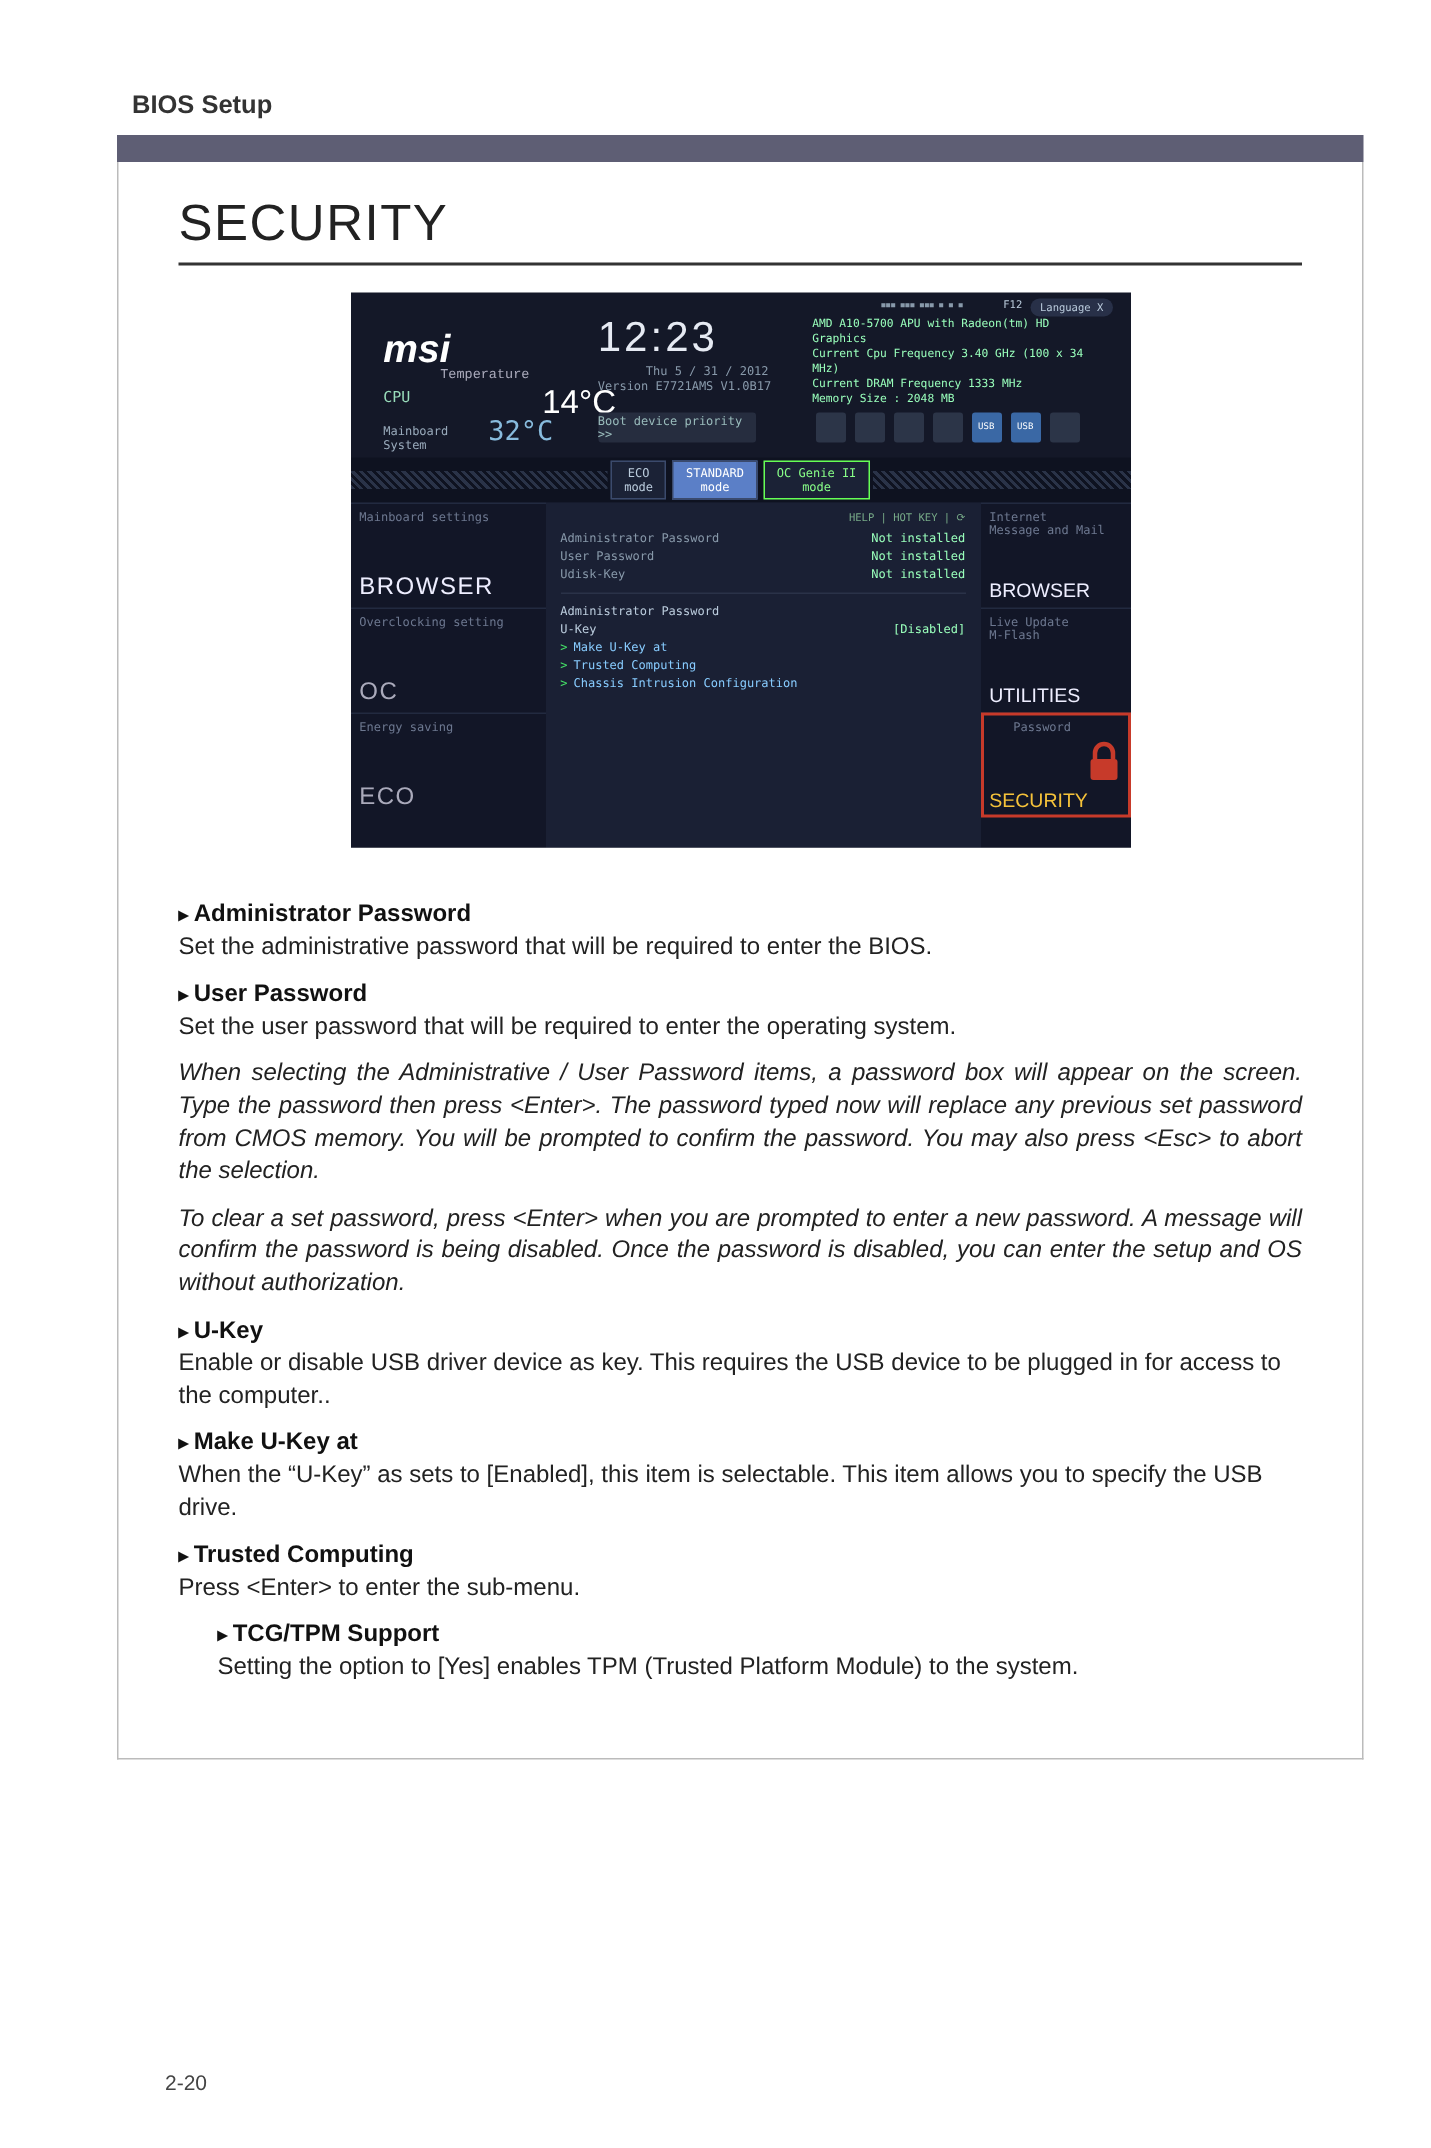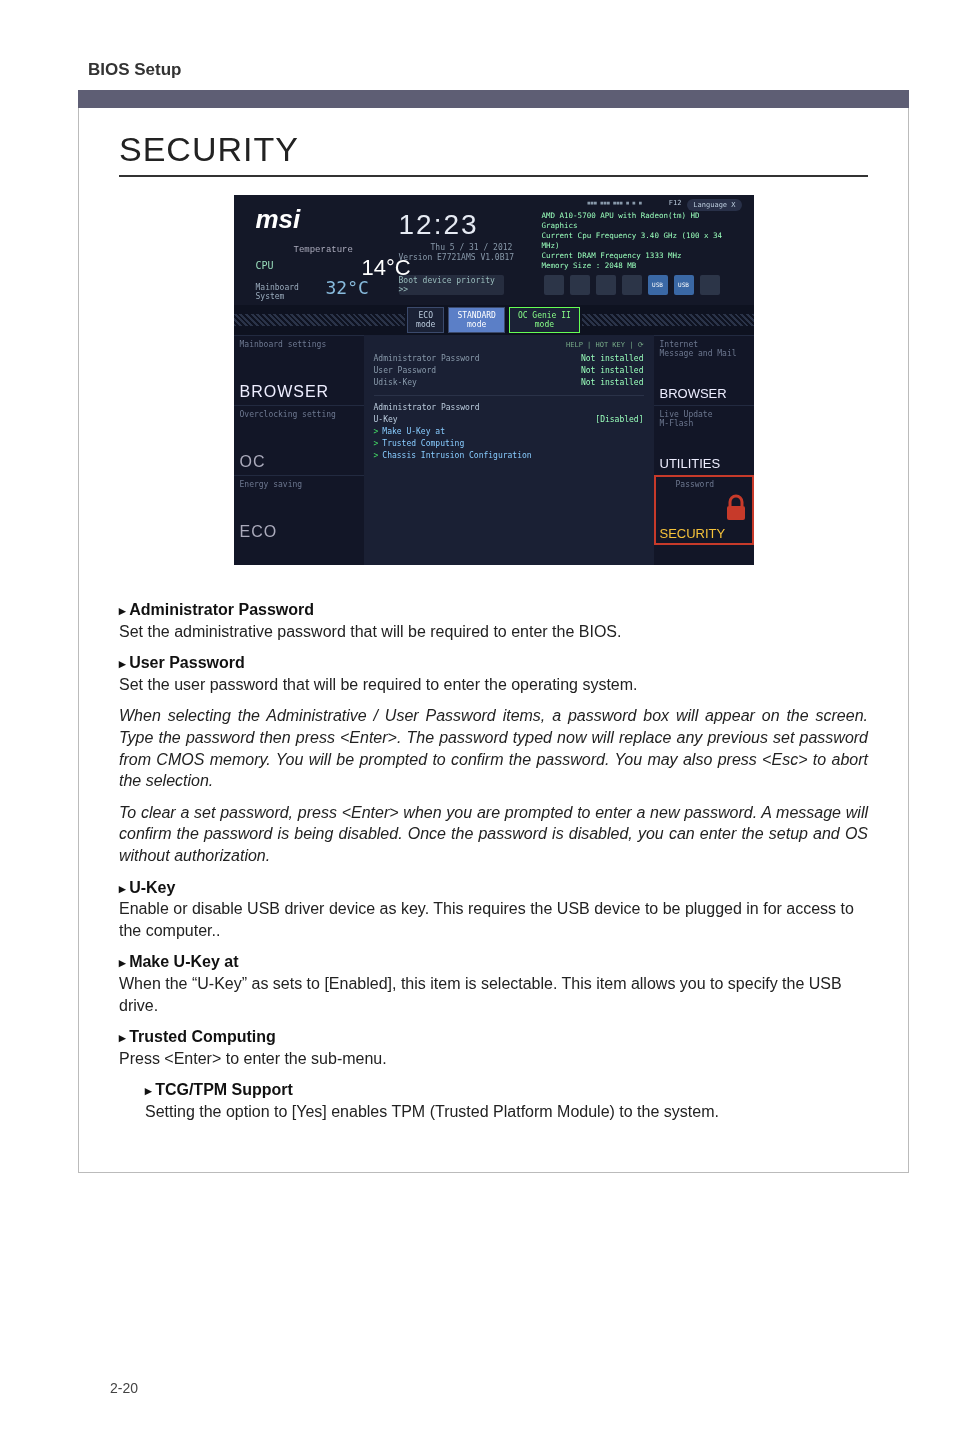--- a/index.html
+++ b/index.html
@@ -47,21 +47,21 @@
   .shot {
     width: 520px; height: 370px;
     margin: 0 auto 34px auto;
     background: #141828;
     position: relative;
     color: #cfd6e6;
     font-family: Consolas, monospace;
     font-size: 8px;
   }
   .msi-logo {
-    position:absolute; top:9px; left:22px;
+    position:absolute; top:22px; left:22px;
     font-style: italic; font-weight: bold; font-size: 26px; color:#fff;
     font-family: Arial, sans-serif;
   }
   .temp-label { position:absolute; top:50px; left:60px; color:#aab; font-size:9px; font-family:Liberation Mono, monospace; }
   .cpu-row { position:absolute; top:65px; left:22px; color:#9db; font-size:10px;}
   .cpu-temp { position:absolute; top:60px; left:92px; font-size:22px; color:#fff; font-family:"Arial";margin-left:36px;}
   .sys-row { position:absolute; top:88px; left:22px; color:#9ab; font-size:8px;}
   .sys-temp { position:absolute; top:82px; left:92px; font-size:18px; color:#8bd; }
   .clock { position:absolute; top:14px; left:165px; font-size:28px; letter-spacing:2px; color:#e6eaf3; font-family:"Arial";}
   .date  { position:absolute; top:48px; left:165px; color:#89a; font-size:8px;margin-left:32px;}

